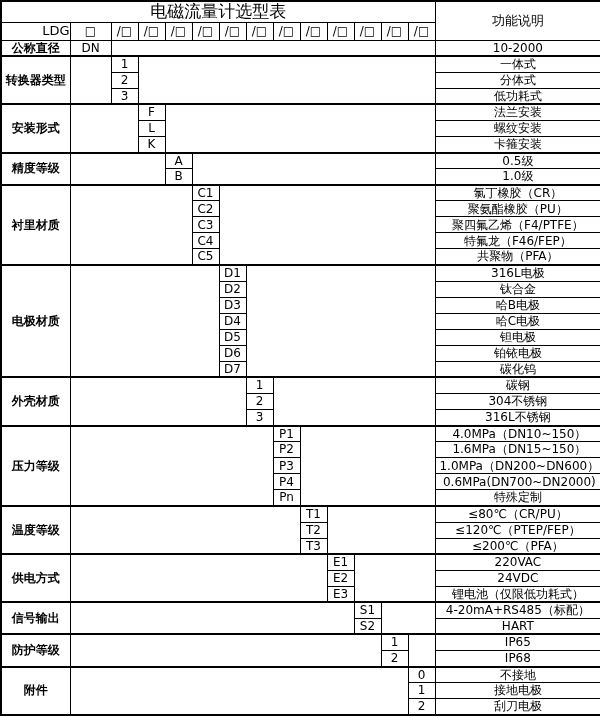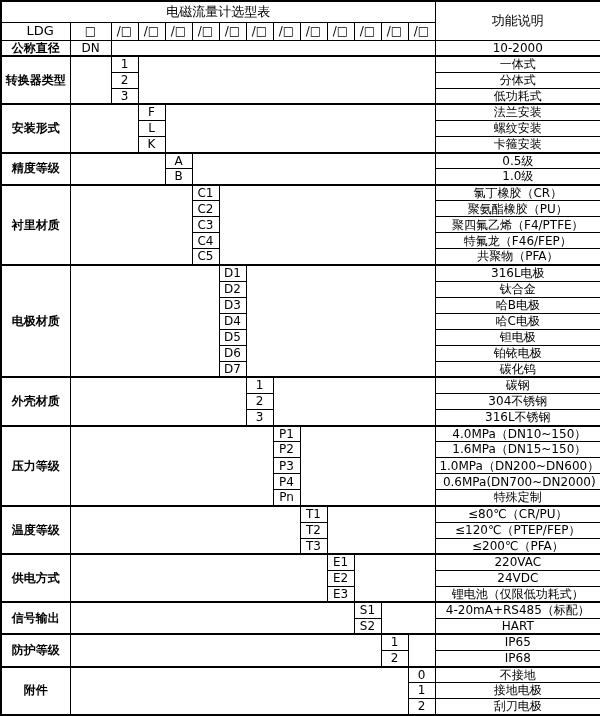--- a/index.html
+++ b/index.html
@@ -24,23 +24,23 @@
     line-height: 1.05;
     text-align: center;
     vertical-align: middle;
     white-space: nowrap;
     overflow: hidden;
   }
   tr { height: 16px; }
   tr.r-title { height: 21px; }
   tr.r-model { height: 18px; }
   td.thick { border-top: 2px solid #000; }
-  td.t-title { font-size: 13px; margin-top: 8px; }
+  td.t-title { font-size: 17px; margin-top: 8px; }
   td.t-fn { font-size: 13px; }
-  td.ldg { text-align: center; padding-left: 9px; font-size: 13px; }
+  td.ldg { text-align: right; padding-left: 9px; font-size: 13px; }
   td.boxglyph { font-size: 12px; }
   td.code { font-size: 12px; }
   td.cat { font-size: 12px; font-weight: bold; }
   td.desc { font-size: 12px; }
   td.desc-left { text-align: center; padding-left: 3px; }
 </style>
 </head>
 <body>
 
 <table id="selection-table">

